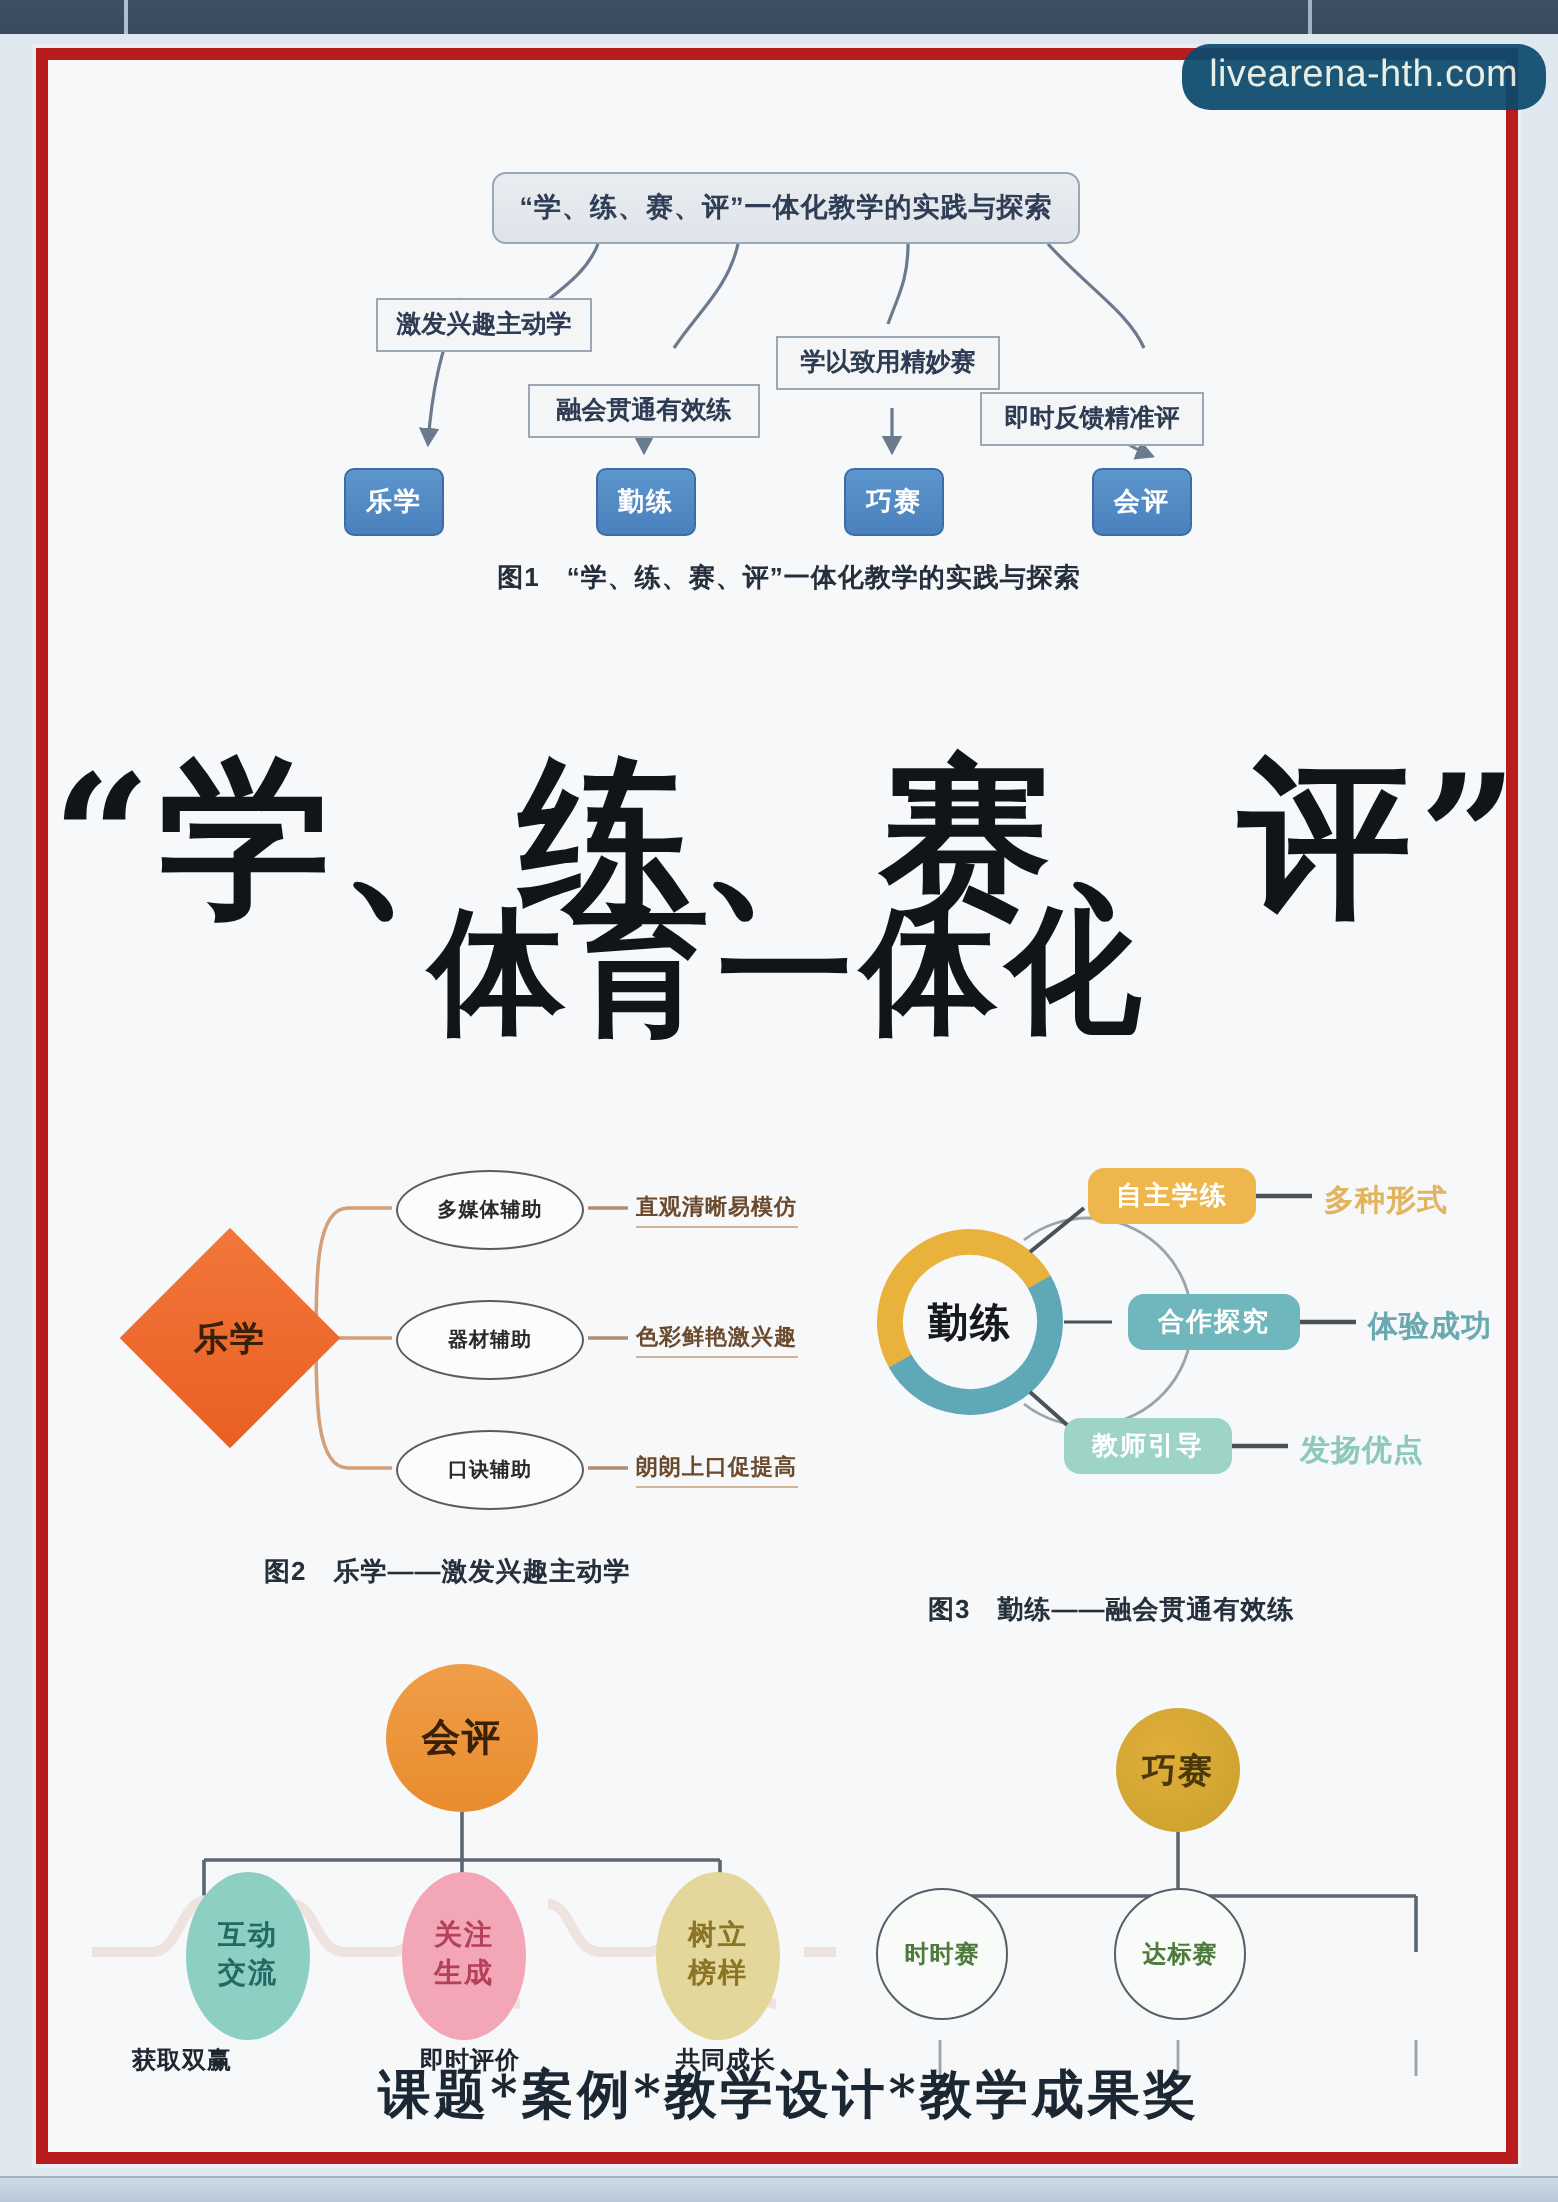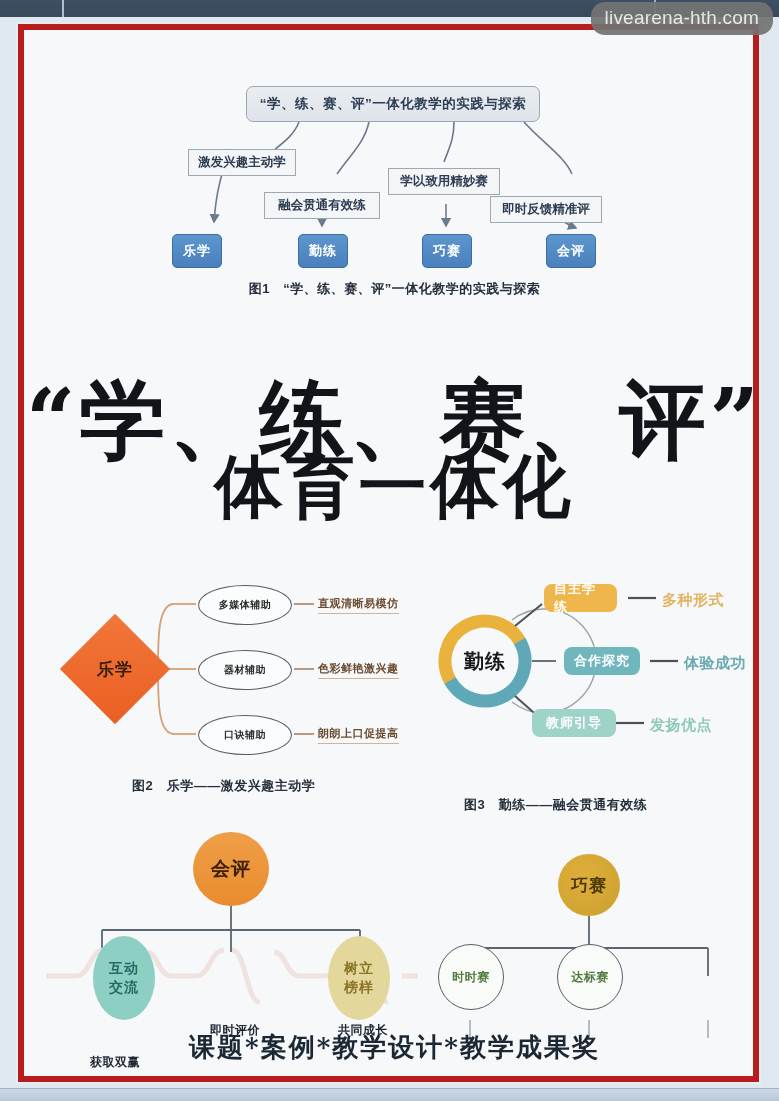--- a/index.html
+++ b/index.html
@@ -16,22 +16,22 @@
   .topbar .divider{position:absolute;left:62px;top:0;width:2px;height:17px;background:#aebfd2;}
   .topbar .divider2{position:absolute;left:654px;top:0;width:2px;height:17px;background:#9fb2c6;}
   .botbar{position:absolute;left:0;top:1088px;width:779px;height:13px;
           background:linear-gradient(#cfdae6,#b9c8d8);}
   .botbar .line{position:absolute;left:0;top:0;width:779px;height:1px;background:#9fb2c6;}
 
   .page{position:absolute;left:18px;top:24px;width:741px;height:1058px;
         background:#f6f8fa;border:6px solid #b91c1c;box-sizing:border-box;
         box-shadow:0 0 0 2px #e7edf3;}
 
-  .watermark{position:absolute;right:6px;top:2px;
-             background:#737373;color:#e9efe3;border-radius:14px;
+  .watermark{position:absolute;right:6px;top:22px;
+             background:#0c4a6e;color:#e9efe3;border-radius:14px;
              padding:5px 14px 6px 14px;font-size:19px;letter-spacing:.2px;
              z-index:40;opacity:.93;}
 
   
   .fig{position:absolute;}
   svg{display:block;overflow:visible;}
   .cn{font-family:"DejaVu Sans","Liberation Sans",sans-serif;}
 
   
   #fig1{left:0;top:14px;width:741px;height:262px;}
@@ -213,22 +213,22 @@
         </g>
         <g fill="none" stroke="#4a5157" stroke-width="2.2">
           <path d="M212,40 L240,40"></path>
           <path d="M234,103 L262,103"></path>
           <path d="M200,165 L228,165"></path>
         </g>
       </svg>
 
       <div class="ring-center cn">勤练</div>
 
-      <div class="pill cn" style="left:128px;top:26px;width:73px;background:#f0b64e;">自主学练</div>
-      <div class="pill cn" style="left:148px;top:89px;width:76px;background:#6fb6bd;">合作探究</div>
+      <div class="pill cn" style="left:128px;top:26px;width:84px;background:#f0b64e;">自主学练</div>
+      <div class="pill cn" style="left:148px;top:89px;width:86px;background:#6fb6bd;">合作探究</div>
       <div class="pill cn" style="left:116px;top:151px;width:84px;background:#9ed3c8;">教师引导</div>
 
       <div class="f3out cn" style="left:246px;top:33px;color:#e2b45f;">多种形式</div>
       <div class="f3out cn" style="left:268px;top:96px;color:#6aa9b0;">体验成功</div>
       <div class="f3out cn" style="left:234px;top:158px;color:#8ec8b9;">发扬优点</div>
     </div>
 
     <div class="cap" style="left:440px;top:766px;">图3　勤练——融会贯通有效练</div>
 
     <div class="fig" id="fig4">
@@ -252,26 +252,30 @@
           <path d="M314,120 C328,120 328,172 342,172"></path>
         </g>
       </svg>
 
       <div class="ell-top cn">会评</div>
 
       <div class="ell cn" style="left:47px;top:106px;background:#8ecfc4;color:#246a64;">
         <span>互动</span>
         <span>交流</span>
       </div>
+      <div class="ell cn" style="left:155px;top:106px;background:#f3a7b6;color:#b4405c;">
+        <span>关注</span>
+        <span>生成</span>
+      </div>
       <div class="ell cn" style="left:282px;top:106px;background:#e3d79b;color:#8a7526;">
         <span>树立</span>
         <span>榜样</span>
       </div>
 
-      <div class="sub cn" style="left:44px;top:192px;margin-top:32px;">获取双赢</div>
+      <div class="sub cn" style="left:20px;top:192px;">获取双赢</div>
       <div class="sub cn" style="left:164px;top:192px;">即时评价</div>
       <div class="sub cn" style="left:292px;top:192px;">共同成长</div>
     </div>
 
     <div class="fig" id="fig5">
       <svg width="340" height="196">
         <g fill="none" stroke="#5b6670" stroke-width="1.8">
           <path d="M165,68 L165,100"></path>
           <path d="M46,100 L284,100"></path>
           <path d="M46,100 L46,128"></path>

